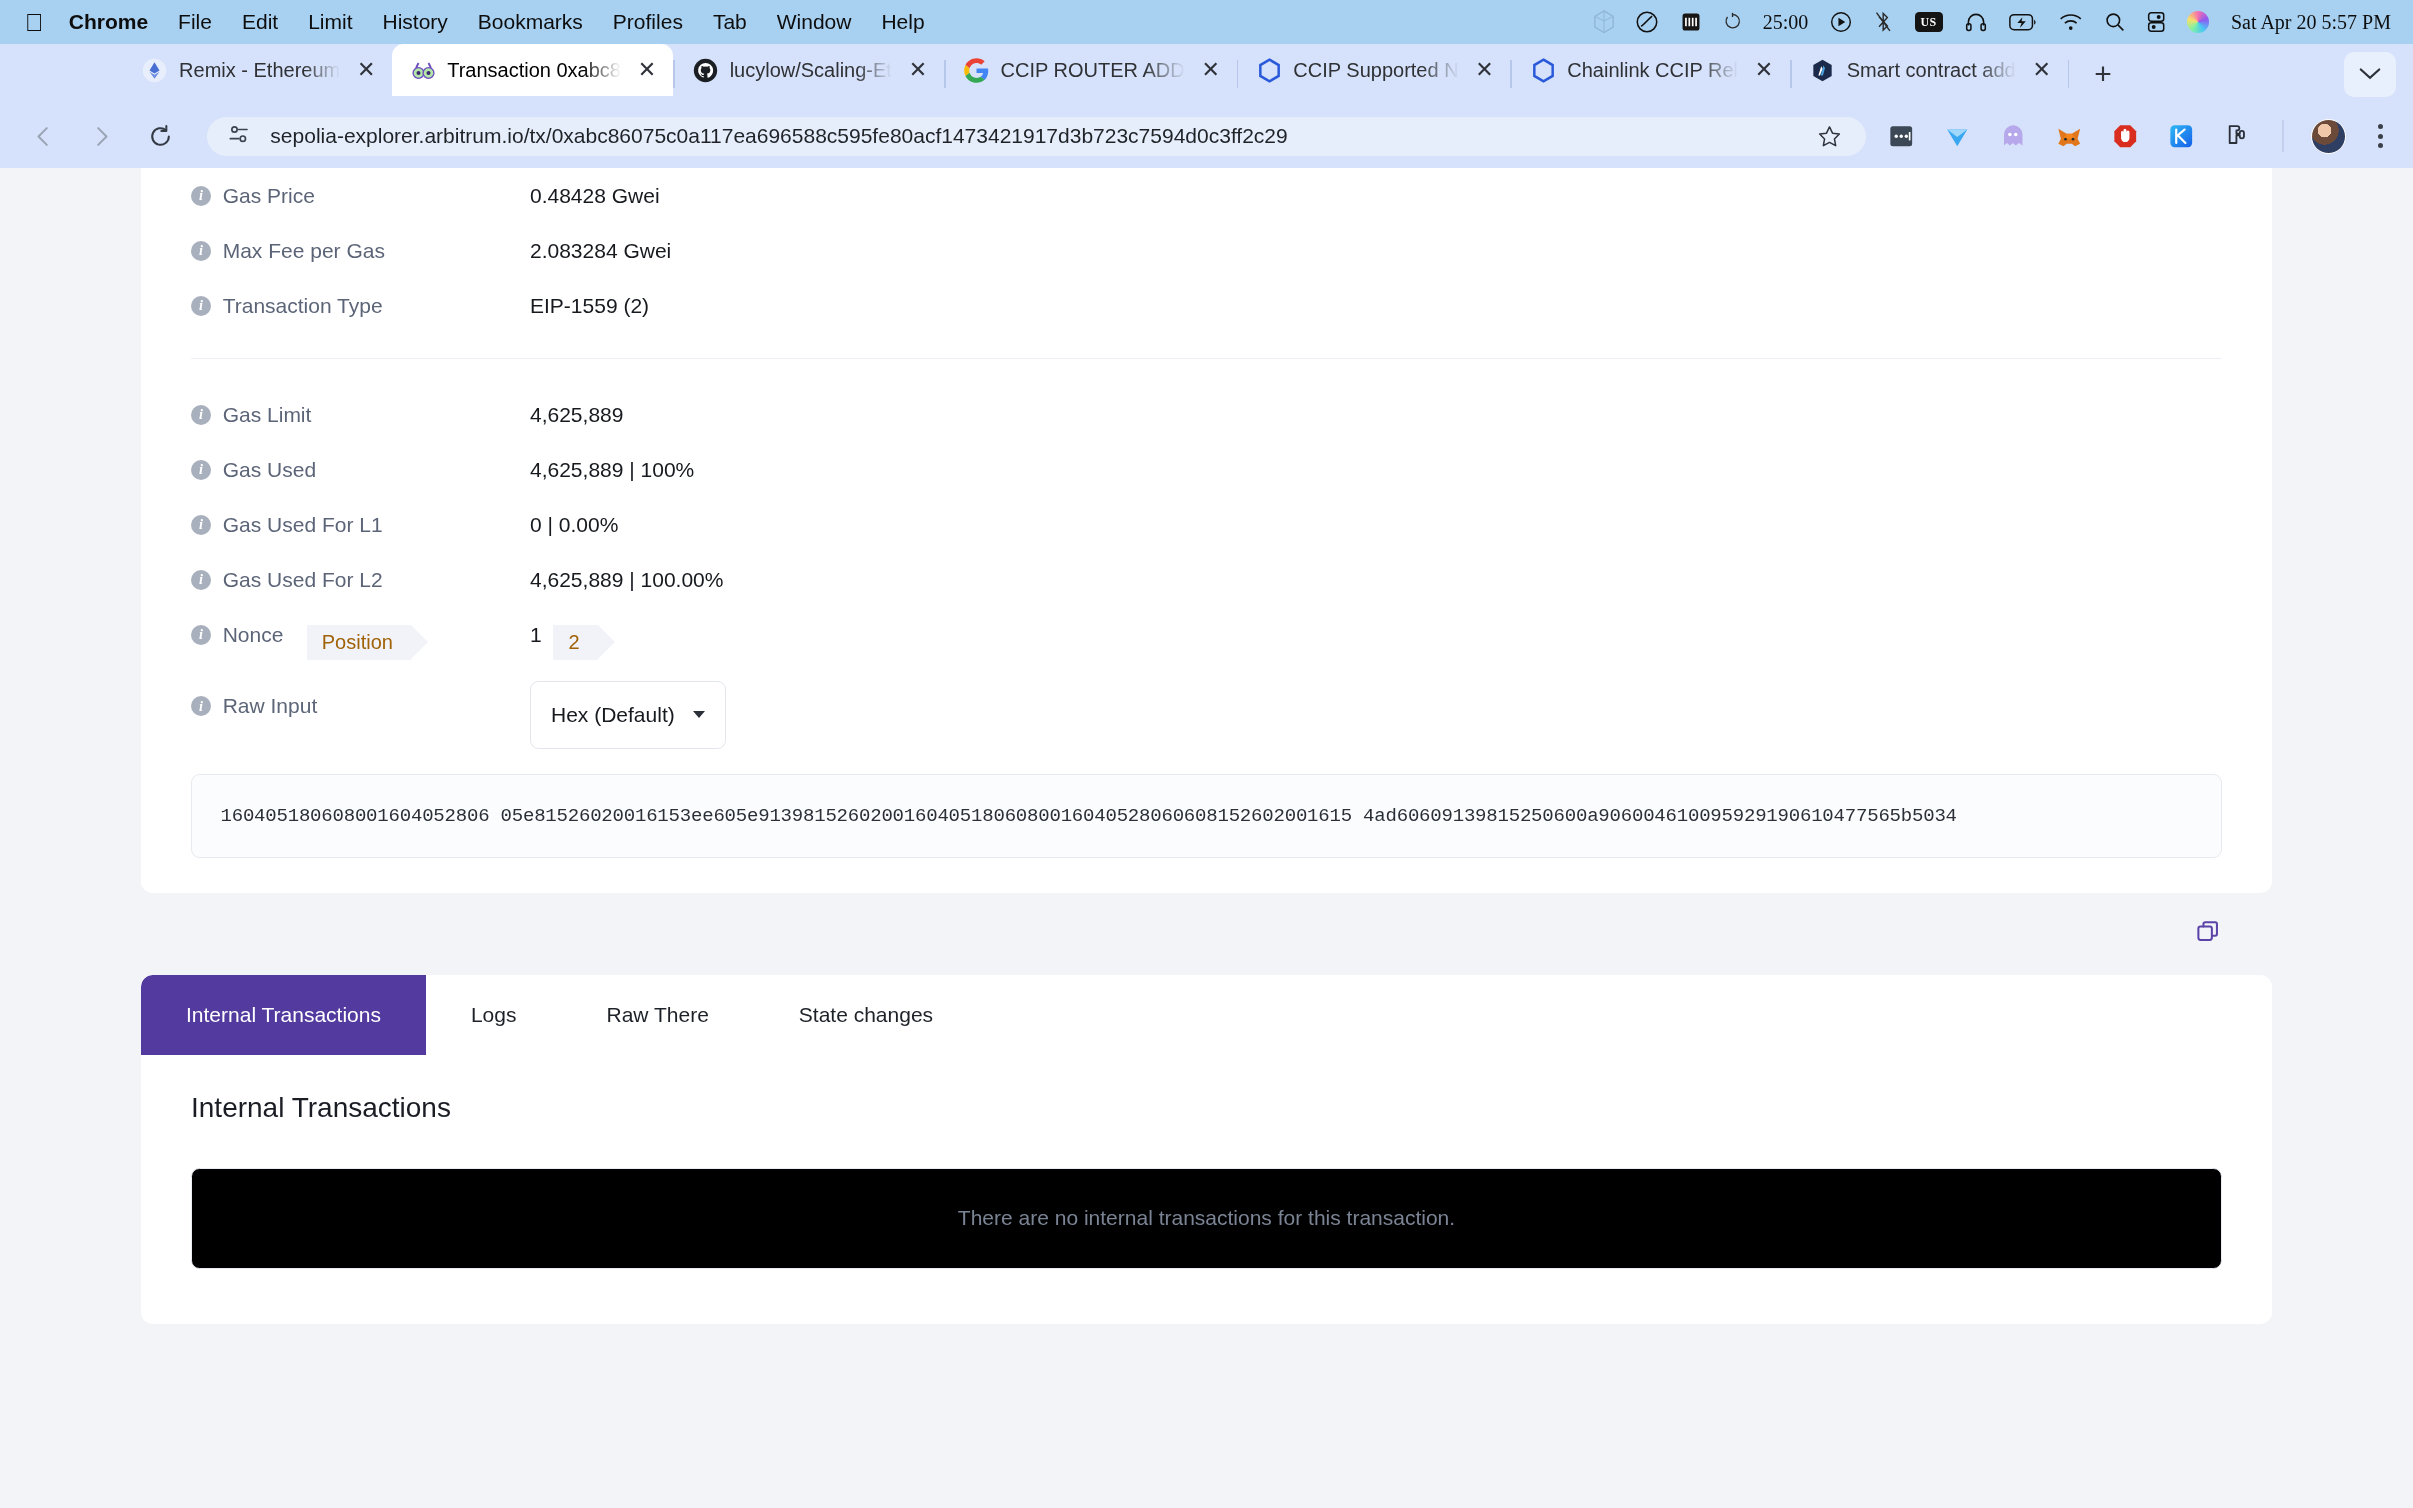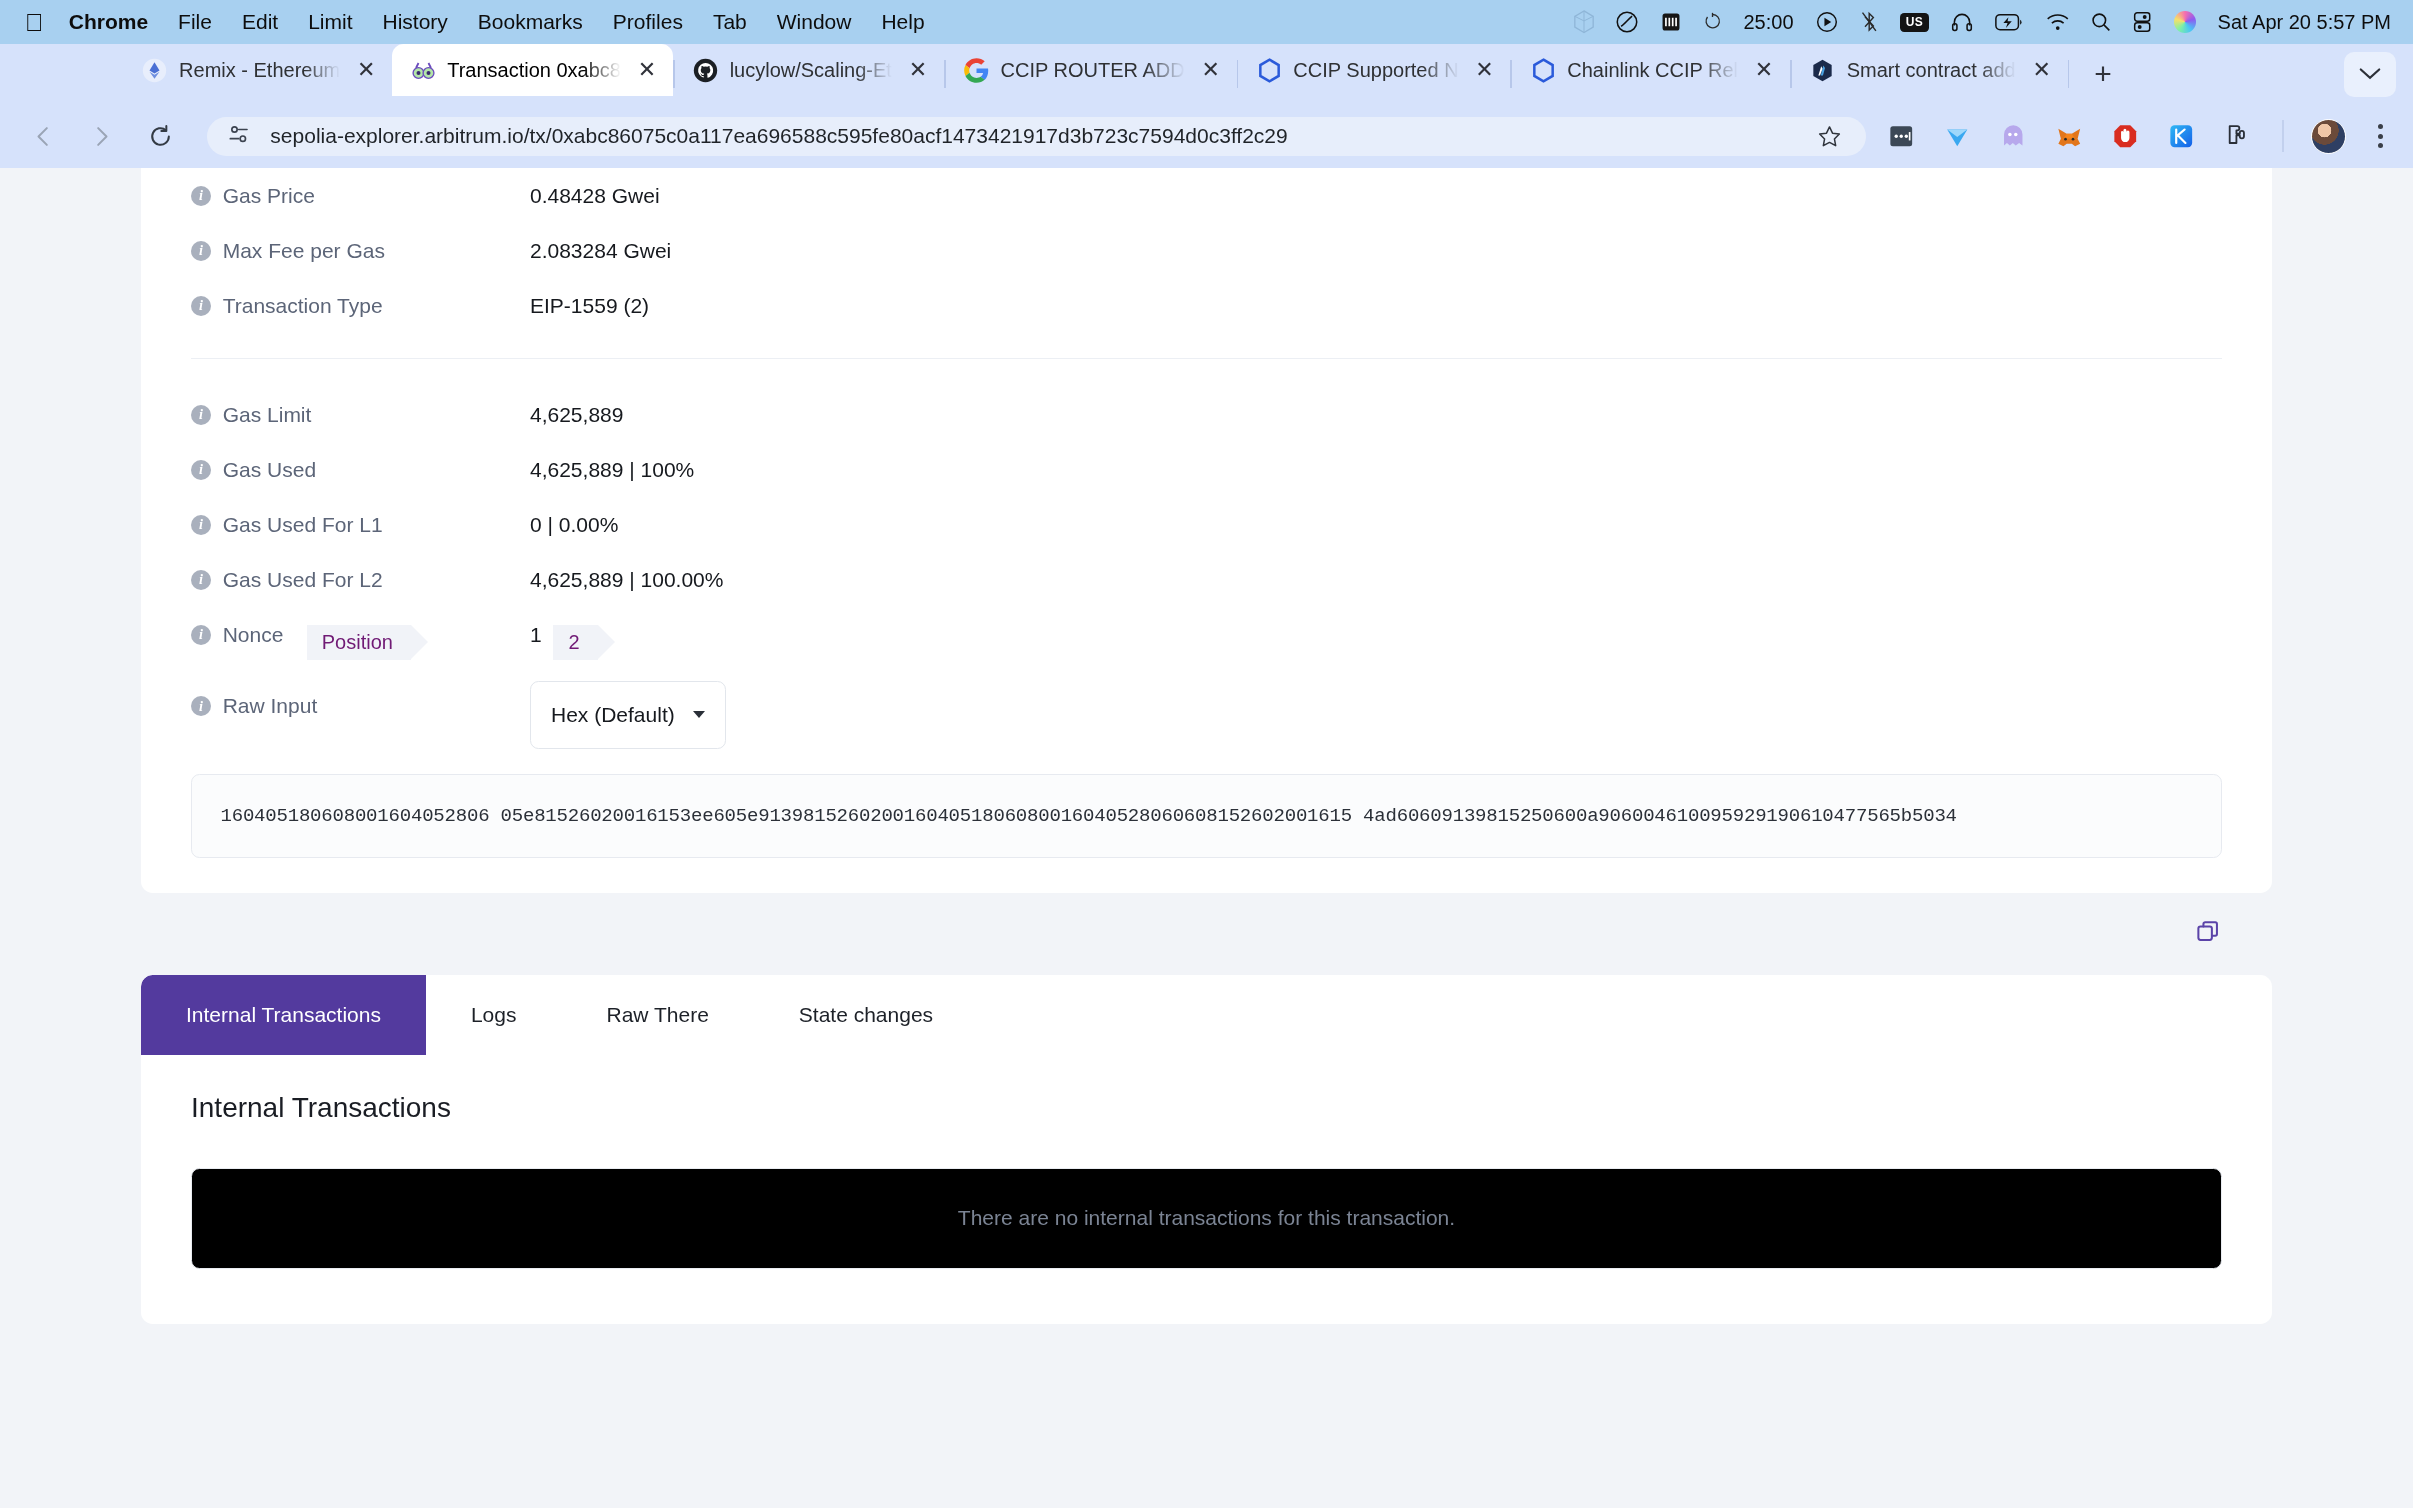--- a/index.html
+++ b/index.html
@@ -23,20 +23,21 @@
   }
   .apple-logo { font-size: 25px; line-height: 1; margin-right: 25px; }
   .menu-item { margin-right: 30px; white-space: nowrap; }
   .menu-item.bold { font-weight: bold; }
   .menubar-right {
     margin-left: auto;
     display: flex;
     align-items: center;
     gap: 22px;
     font-size: 21px;
+    font-family: Liberation Serif, serif;
   }
   .tray-ico { display: inline-flex; align-items: center; justify-content: center; }
   .tray-badge {
     background: #141414; color: #fff; font-size: 12px; font-weight: bold;
     border-radius: 4.2px; padding: 2.5px 5.9px; letter-spacing: 0.4px;
   }
   .clock-text { font-size: 20px; white-space: nowrap; }
   .siri-orb {
     width: 22px; height: 22px; border-radius: 50%;
     background: conic-gradient(#f56fae,#8e5bf0,#49c6f5,#7ef0a6,#f7e06a,#f56fae);
@@ -177,21 +178,21 @@
     font-size: 14.2px; font-weight: bold; font-style: italic;
     display: flex; align-items: center; justify-content: center;
     flex: 0 0 20px;
     font-family: "Liberation Serif", serif;
   }
   .row-value { font-size: 21px; color: #16191e; }
 
   .chip {
     display: inline-flex; align-items: center;
     height: 35px; padding: 0 18.4px 0 15px;
-    background: #f1f3f8; color: #701a75; font-size: 20px;
+    background: #f1f3f8; color: #a16207; font-size: 20px;
     position: relative; margin-left: 11.7px; margin-top: 15px;
   }
   .chip::after {
     content: ""; position: absolute; right: -17px; top: 0;
     border-left: 17px solid #f1f3f8;
     border-top: 17.6px solid transparent;
     border-bottom: 17.6px solid transparent;
   }
   .nonce-values { display: flex; align-items: center; }
   .nonce-num { font-size: 21px; color: #16191e; }

